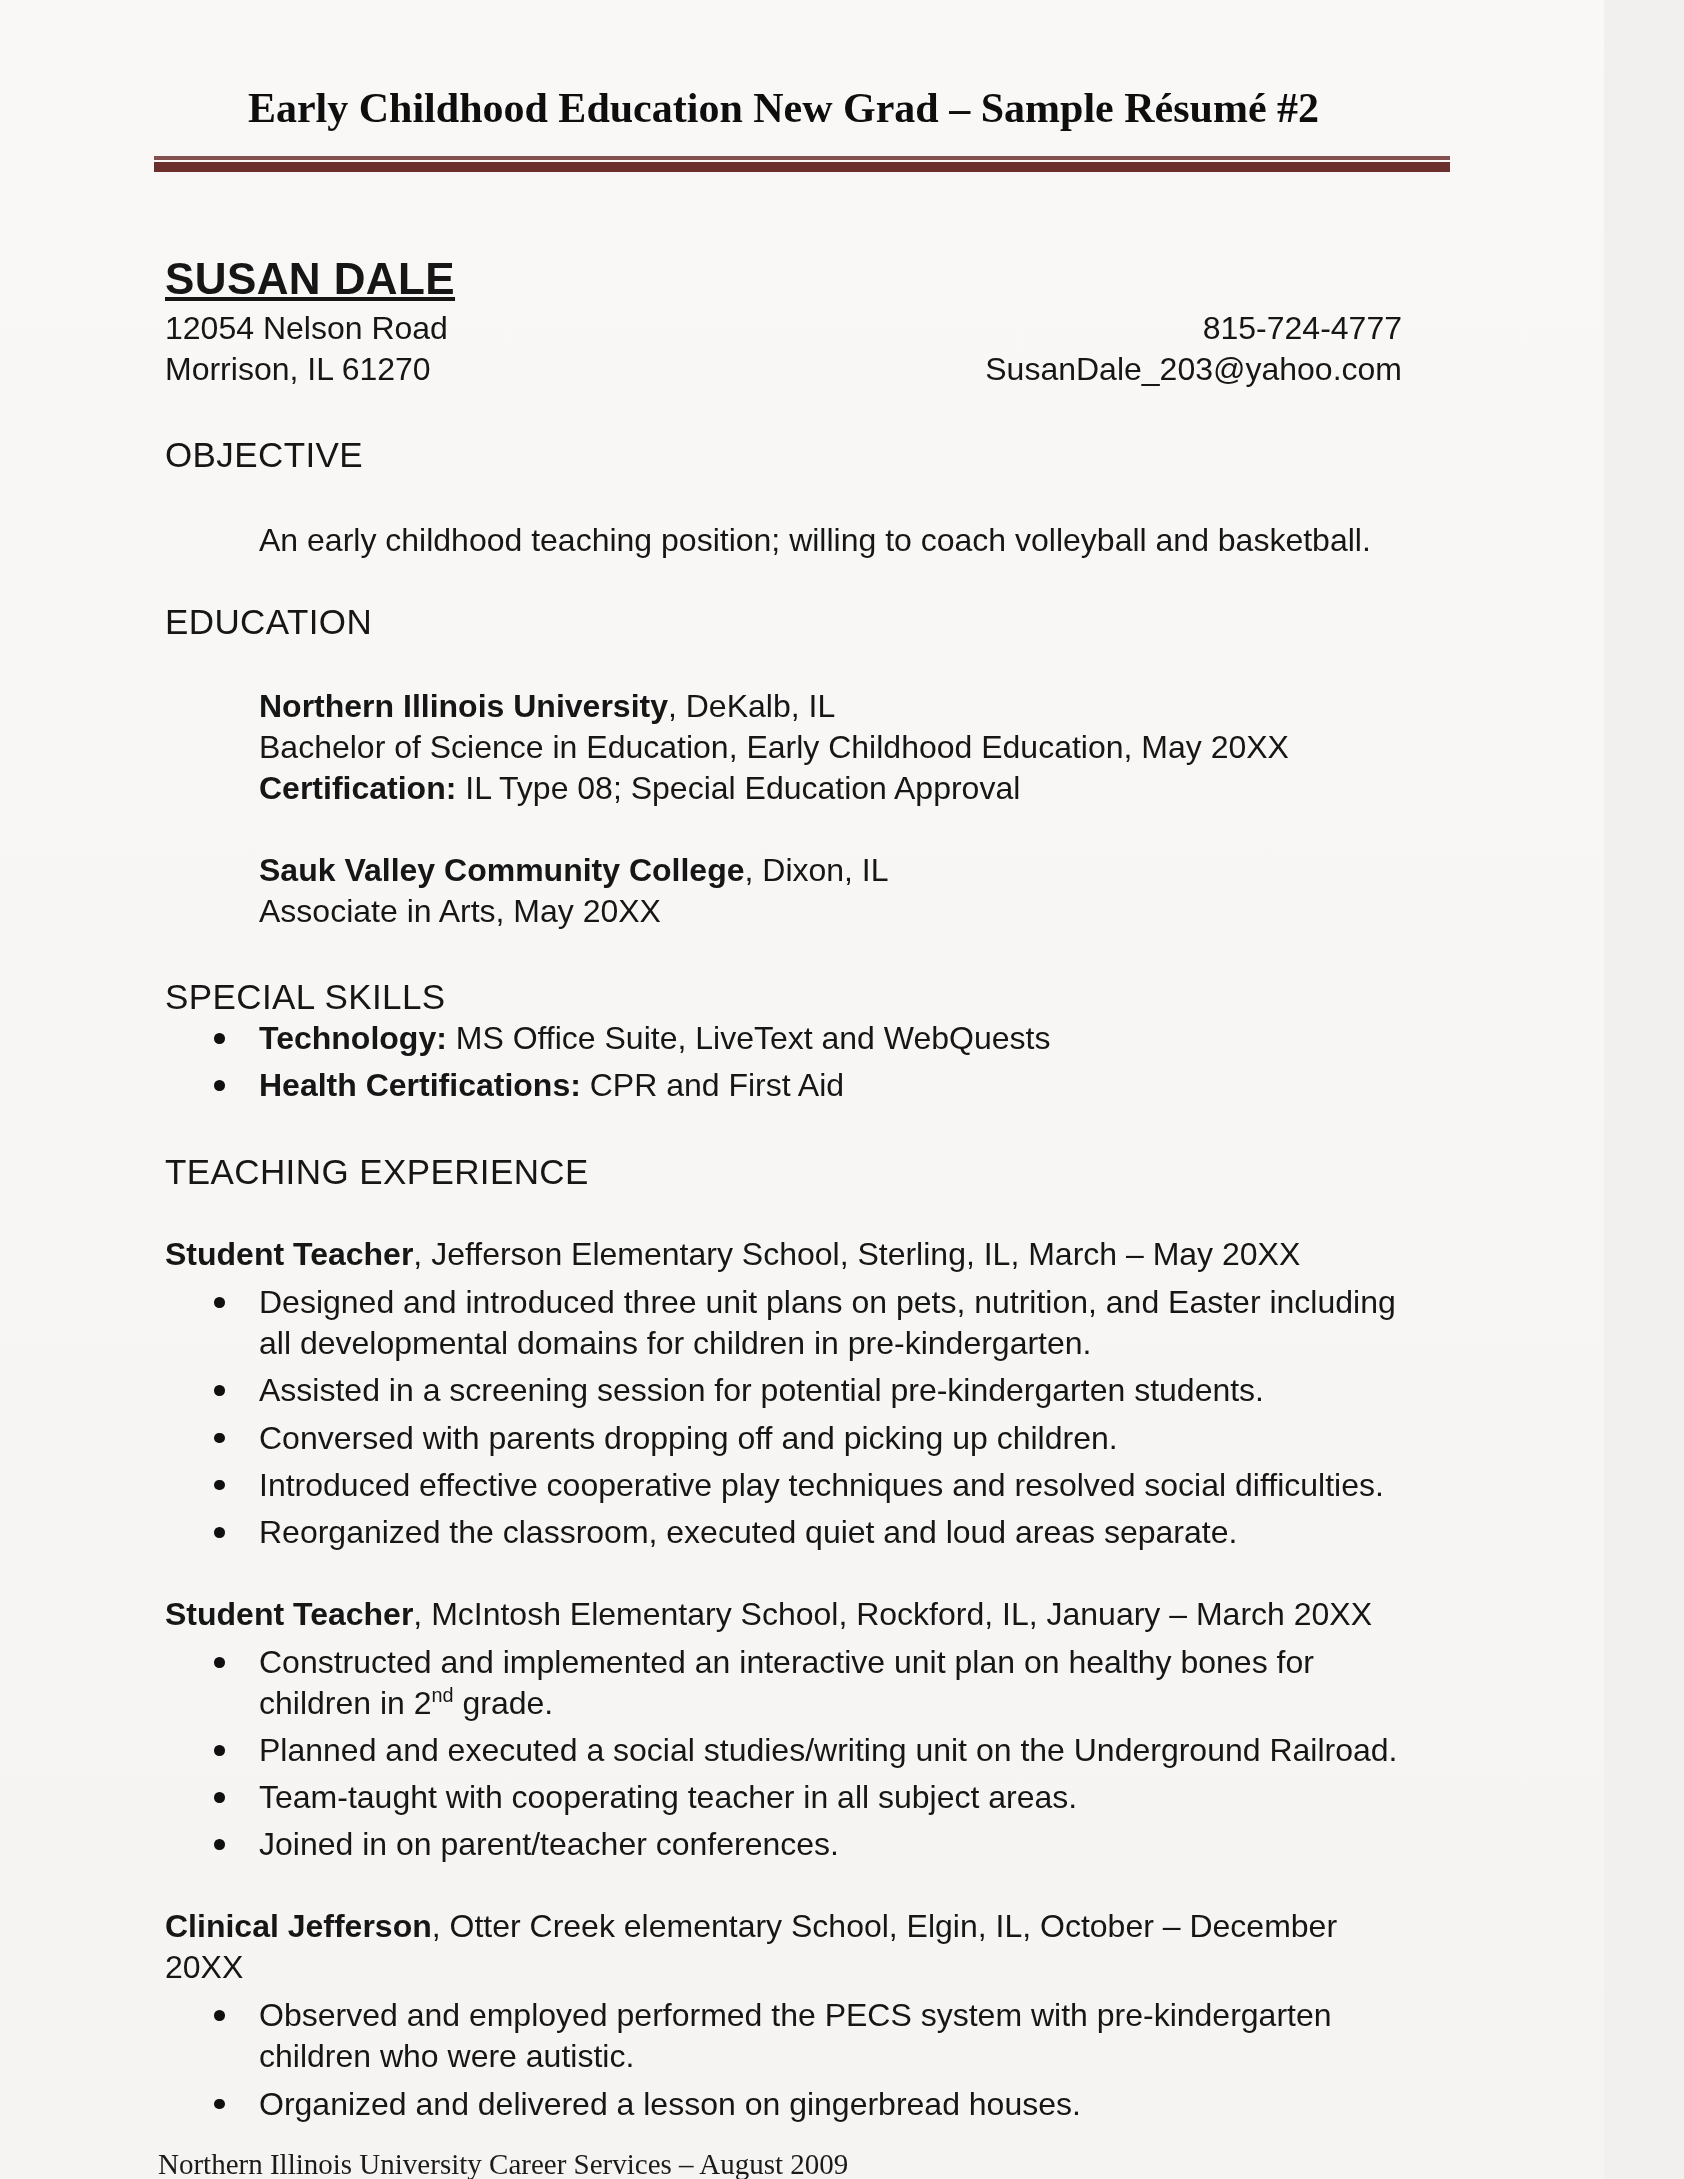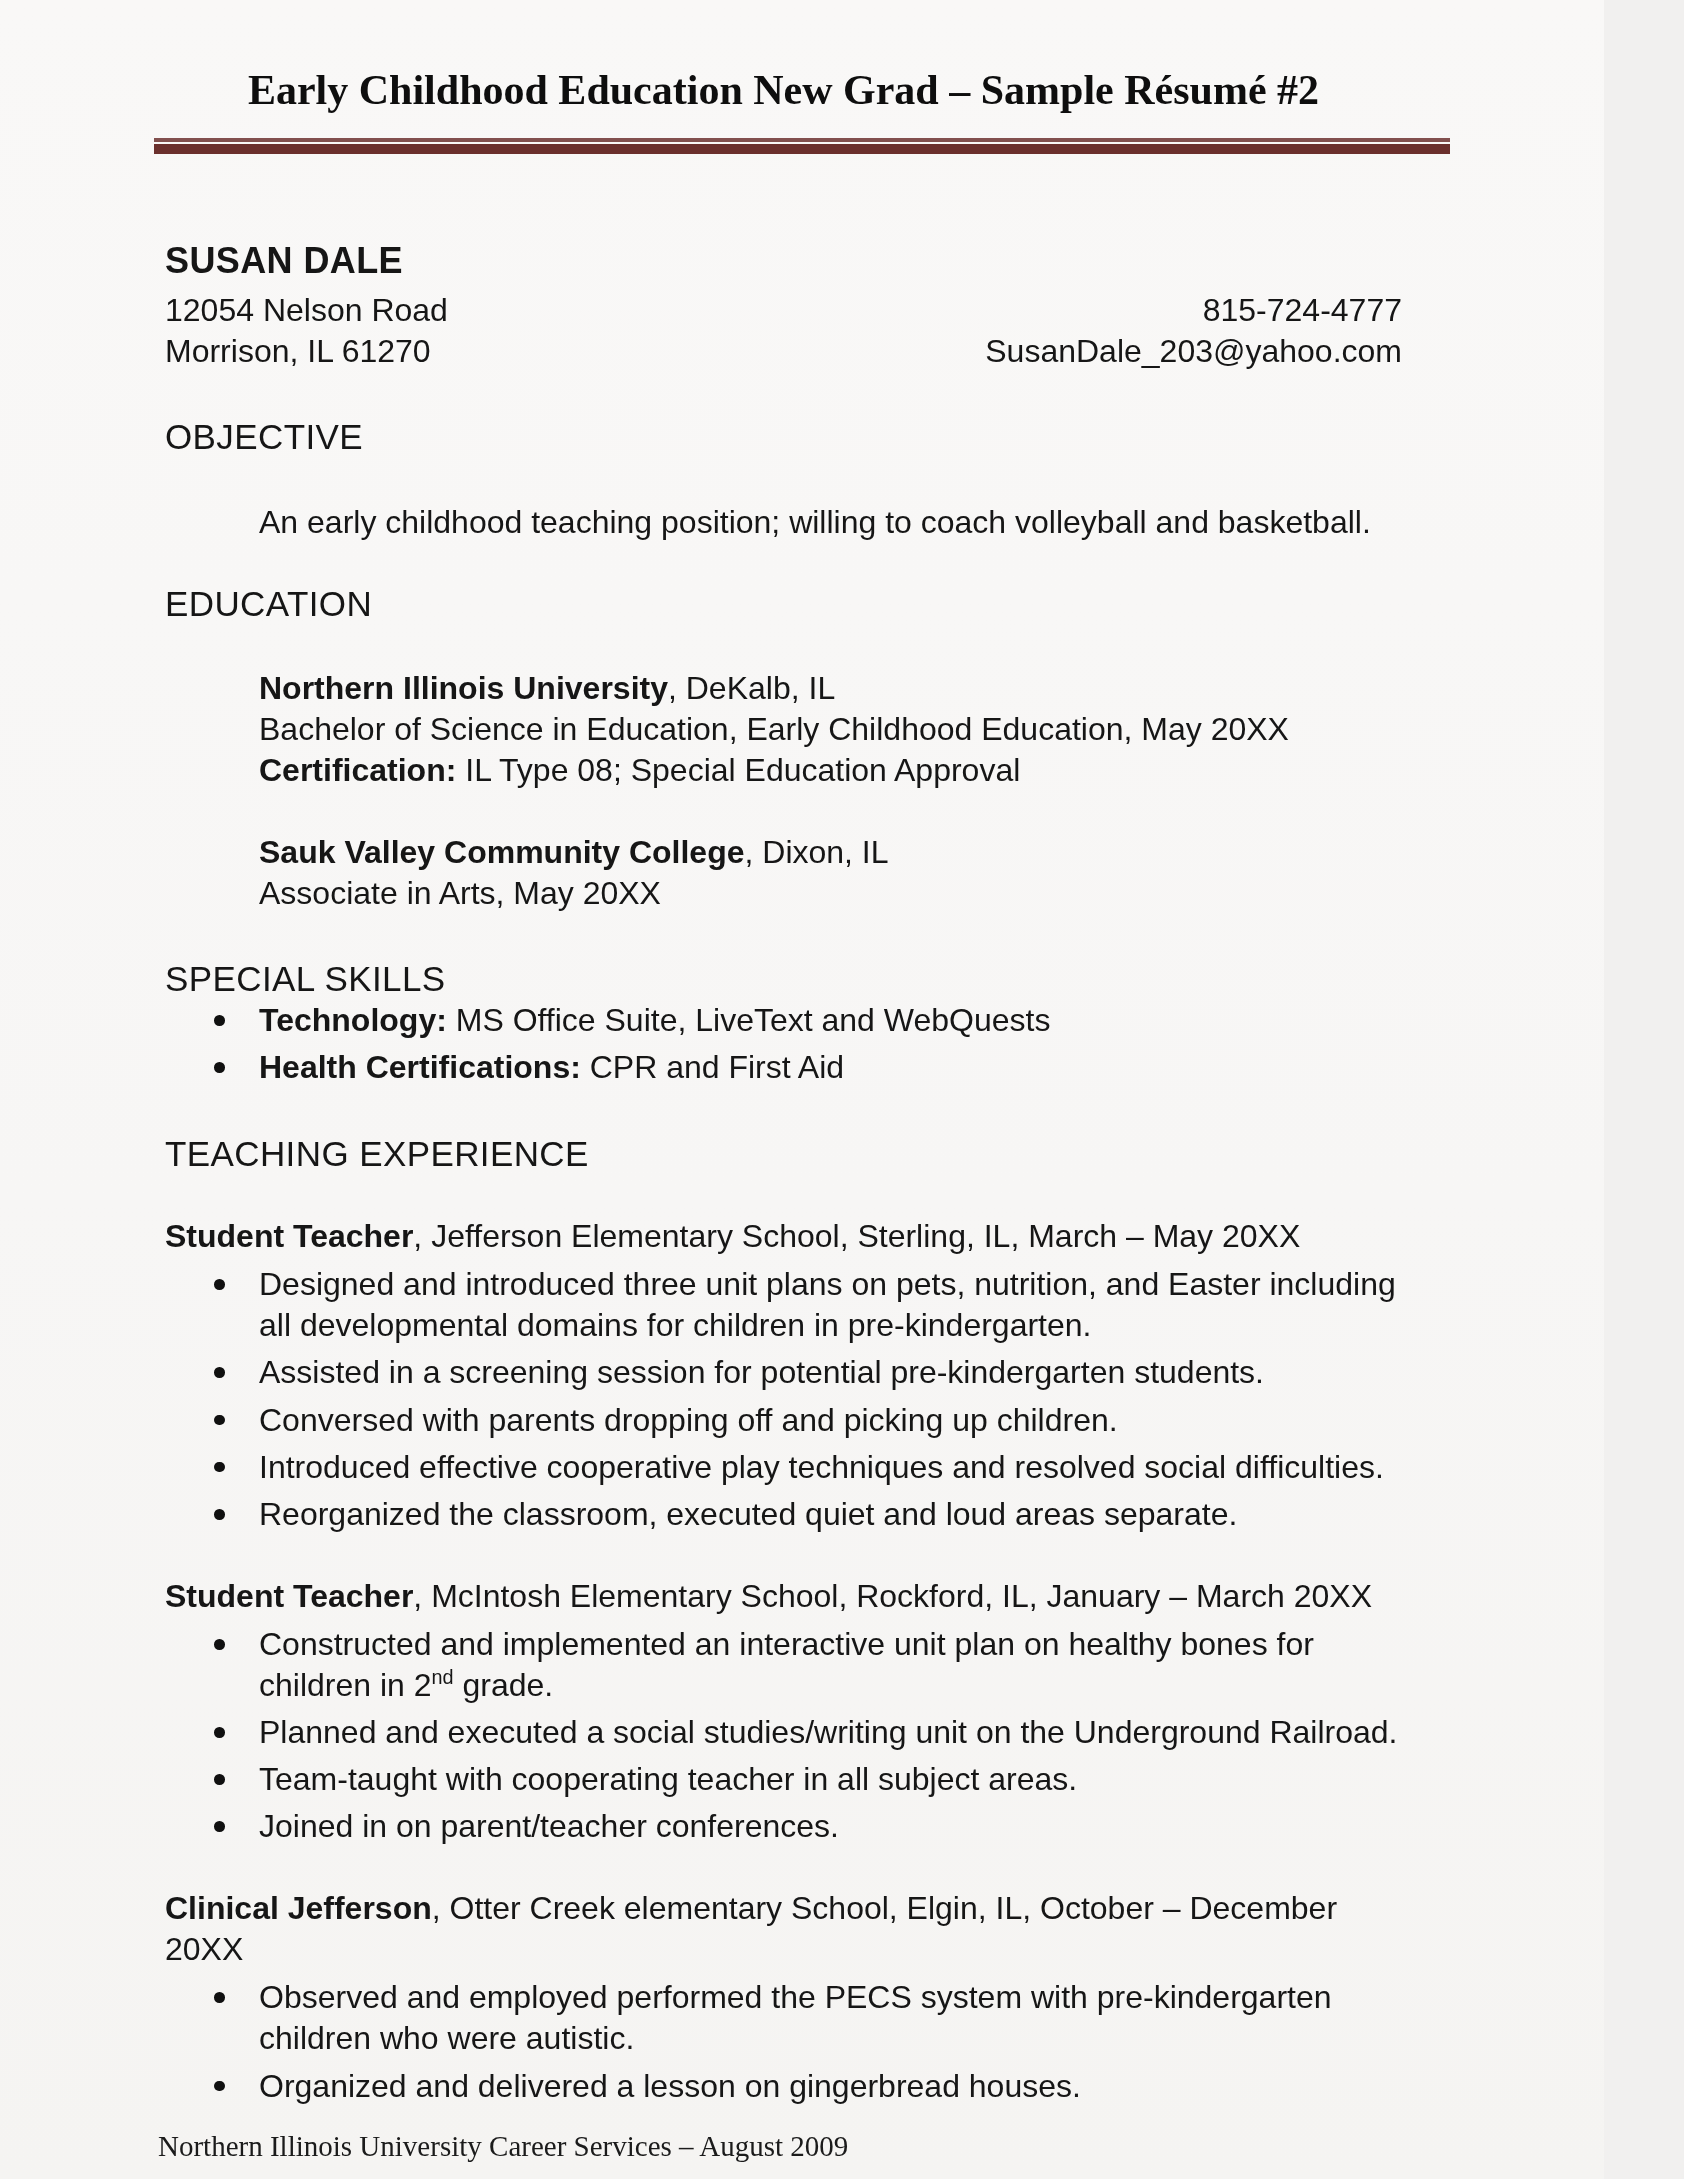--- a/index.html
+++ b/index.html
@@ -7,21 +7,21 @@
     background: #f1f0ef;
     font-family: "Liberation Sans", "DejaVu Sans", sans-serif;
     color: #161616;
   }
   .page {
     position: relative;
     width: 1604px;
     height: 2179px;
     box-sizing: border-box;
     background: linear-gradient(180deg, #f9f8f7 0%, #f7f6f5 55%, #f5f4f2 100%);
-    padding: 51px 202px 0 165px;
+    padding: 69px 202px 0 165px;
     overflow: hidden;
   }
   
   .banner-title {
     text-align: center;
     font-family: "Liberation Serif", "DejaVu Serif", serif;
     font-weight: 700;
     font-size: 42px;
     line-height: 50px;
     color: #0e0e0e;
@@ -36,24 +36,25 @@
   }
   .header-rule .thick {
     height: 9.8px;
     margin-top: 2.7px;
     background: #6b302d;
   }
   
   .contact { margin-top: 85px; font-size: 32px; line-height: 41px; }
   .contact-name {
     font-weight: 700;
-    font-size: 36px;
+    font-size: 44px;
     line-height: 44px;
     letter-spacing: 0.4px;
     margin-bottom: 7px;
+    text-decoration: underline;
   }
   .contact-row { display: flex; justify-content: space-between; }
   .contact-row .right { text-align: center; }
   
   .section-heading {
     font-weight: 400;
     font-size: 35px;
     line-height: 43px;
     letter-spacing: 0.4px;
   }

